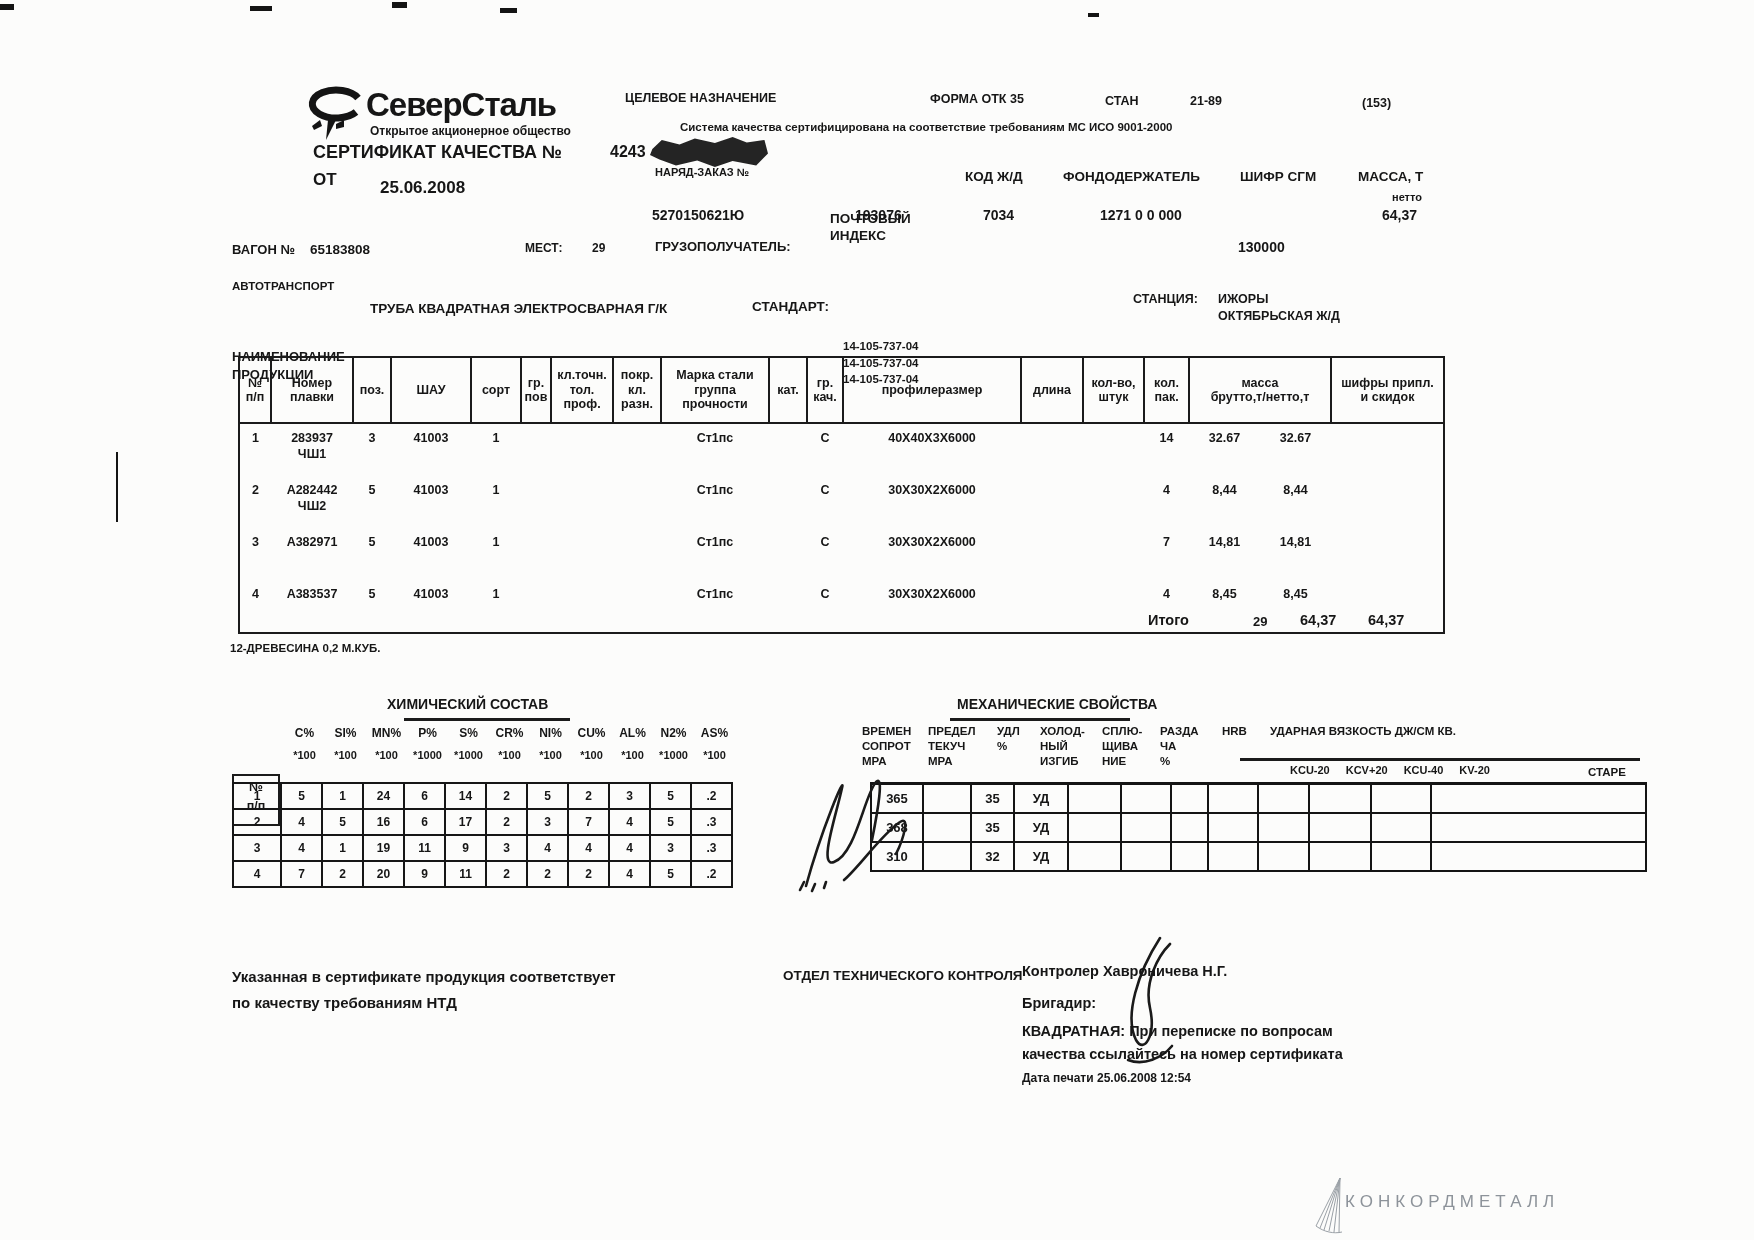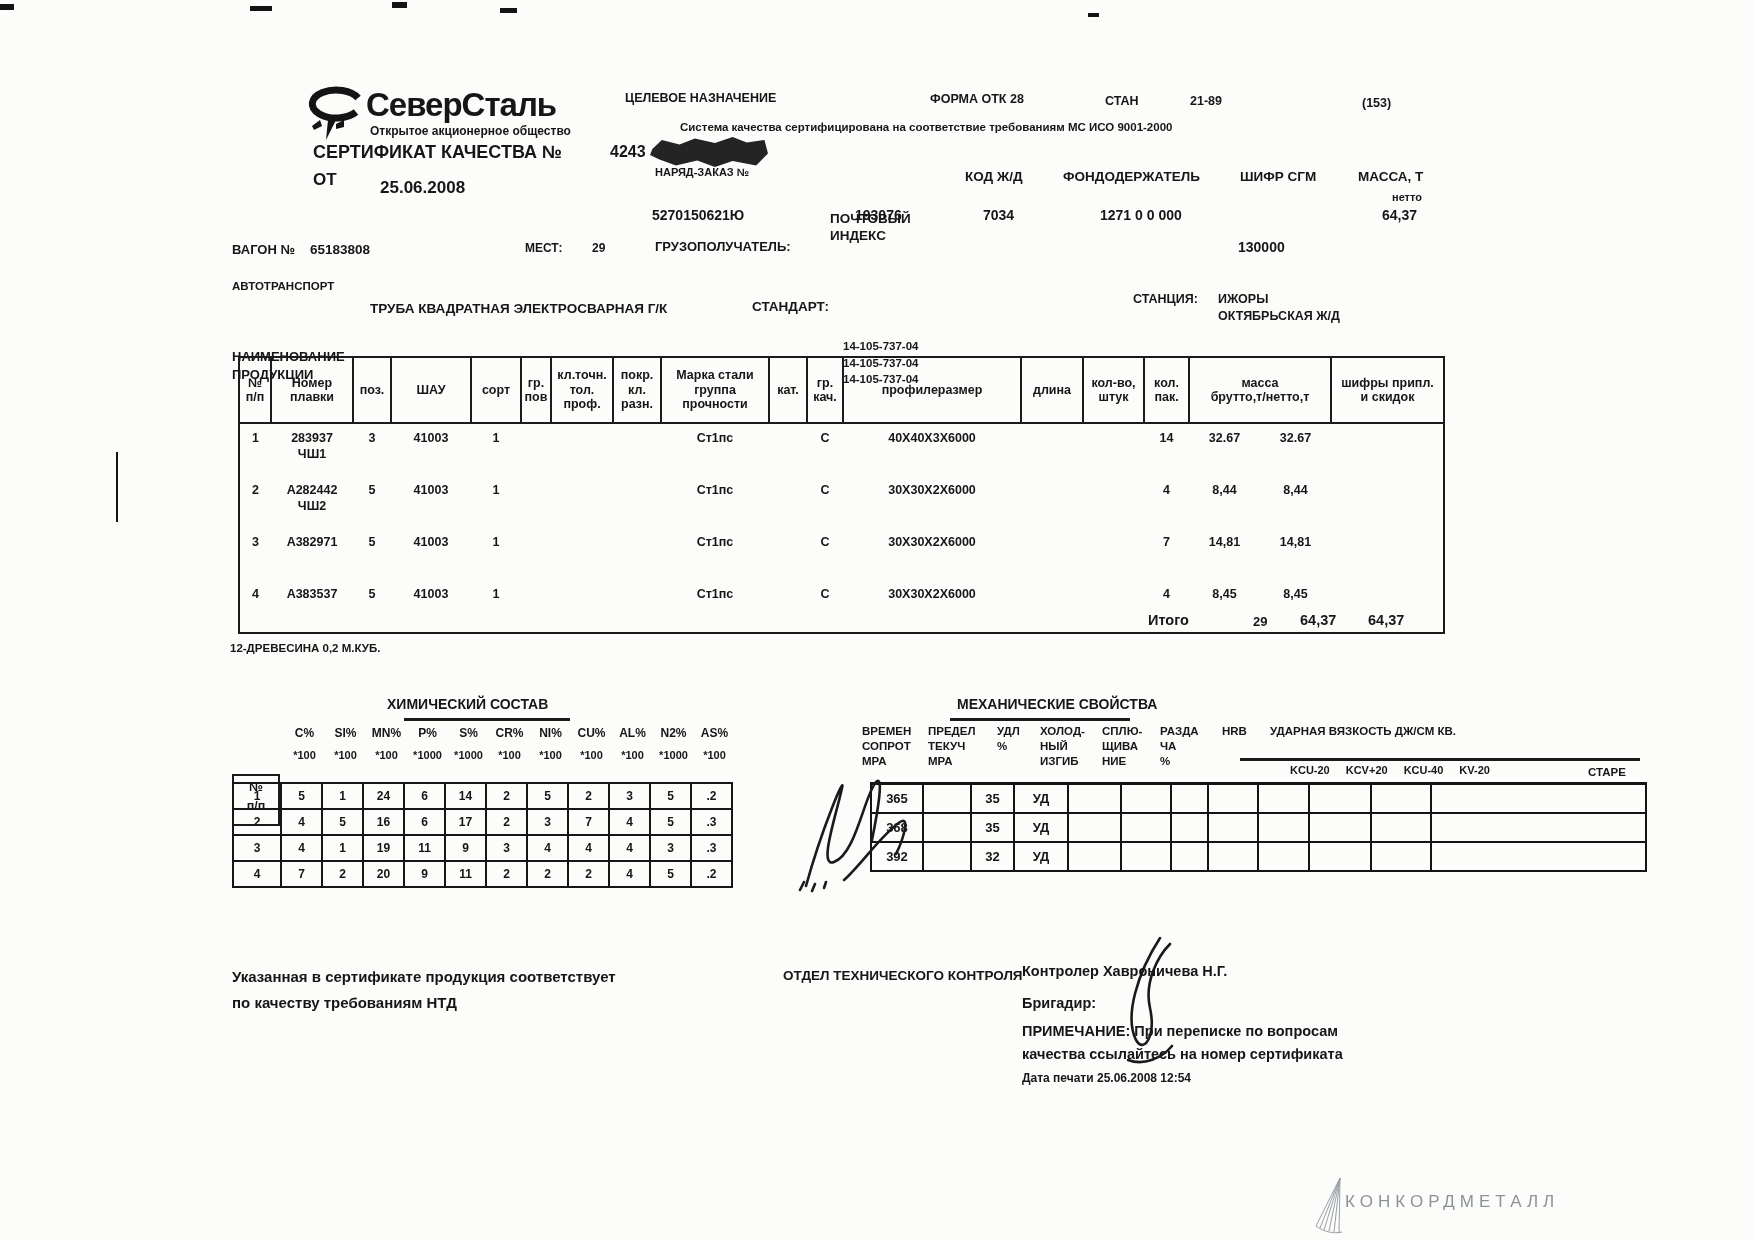--- a/index.html
+++ b/index.html
@@ -132,21 +132,21 @@
   </div>
   <div class="abs company">СеверСталь</div>
   <div class="abs company-sub">Открытое акционерное общество</div>
   <div class="abs cert-title">СЕРТИФИКАТ КАЧЕСТВА №</div>
   <div class="abs cert-from">ОТ</div>
   <div class="abs cert-date">25.06.2008</div>
   <div class="abs cert-num">4243</div>
   <div class="abs smudge"></div>
 
   <div class="abs lbl-purpose">ЦЕЛЕВОЕ НАЗНАЧЕНИЕ</div>
-  <div class="abs lbl-form">ФОРМА ОТК 28</div>
+  <div class="abs lbl-form">ФОРМА ОТК 35</div>
   <div class="abs lbl-stan">СТАН</div>
   <div class="abs val-stan">21-89</div>
   <div class="abs page-ref">(153)</div>
   <div class="abs iso-note">Система качества сертифицирована на соответствие требованиям МС ИСО 9001-2000</div>
 
   <div class="abs lbl-naryad">НАРЯД-ЗАКАЗ №</div>
   <div class="abs lbl-postal pre">ПОЧТОВЫЙ
 ИНДЕКС</div>
   <div class="abs lbl-rail">КОД Ж/Д</div>
   <div class="abs lbl-fund">ФОНДОДЕРЖАТЕЛЬ</div>
@@ -523,21 +523,21 @@
             <td></td>
             <td></td>
             <td></td>
             <td></td>
             <td></td>
             <td></td>
             <td></td>
             <td></td>
           </tr>
           <tr>
-            <td>392</td>
+            <td>310</td>
             <td></td>
             <td>32</td>
             <td>УД</td>
             <td></td>
             <td></td>
             <td></td>
             <td></td>
             <td></td>
             <td></td>
             <td></td>
@@ -559,21 +559,21 @@
       <path d="M52 6 C 30 40, 16 84, 28 108 C 36 122, 48 104, 42 76 C 36 50, 50 24, 62 12"></path>
       <path d="M20 128 C 36 134, 54 126, 64 114"></path>
     </svg>
   </div>
 
   <div class="abs note1">Указанная в сертификате продукция соответствует</div>
   <div class="abs note2">по качеству требованиям НТД</div>
   <div class="abs otk">ОТДЕЛ ТЕХНИЧЕСКОГО КОНТРОЛЯ</div>
   <div class="abs controller">Контролер  Хавроничева Н.Г.</div>
   <div class="abs brigadir">Бригадир:</div>
-  <div class="abs remark1">ПРИМЕЧАНИЕ: При переписке по вопросам</div>
+  <div class="abs remark1">КВАДРАТНАЯ: При переписке по вопросам</div>
   <div class="abs remark2">качества ссылайтесь на номер сертификата</div>
   <div class="abs printdate">Дата печати 25.06.2008 12:54</div>
 
   <div class="abs watermark-icon">
     <svg width="38" height="58" viewBox="0 0 38 58" fill="none" stroke="#9aa0a6" stroke-width="1">
       <path d="M34 2 L10 50 M34 2 L14 52 M34 2 L18 54 M34 2 L23 55 M34 2 L28 56 M34 2 L33 57"></path>
       <path d="M10 50 C 18 56, 28 58, 36 56"></path>
     </svg>
   </div>
   <div class="abs watermark-text">КОНКОРДМЕТАЛЛ</div>

